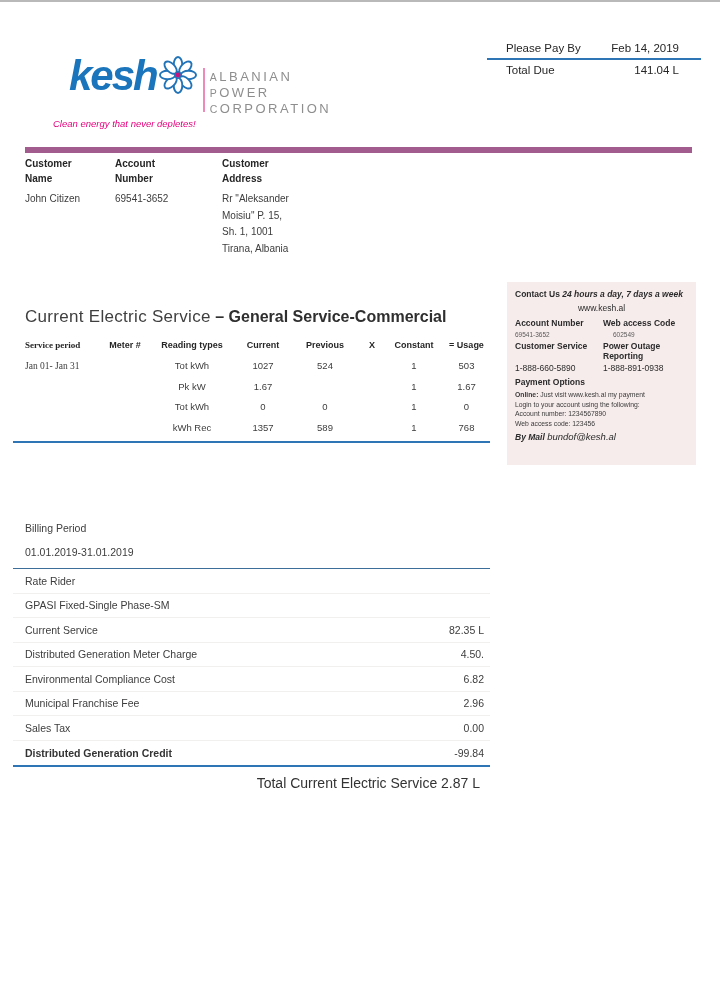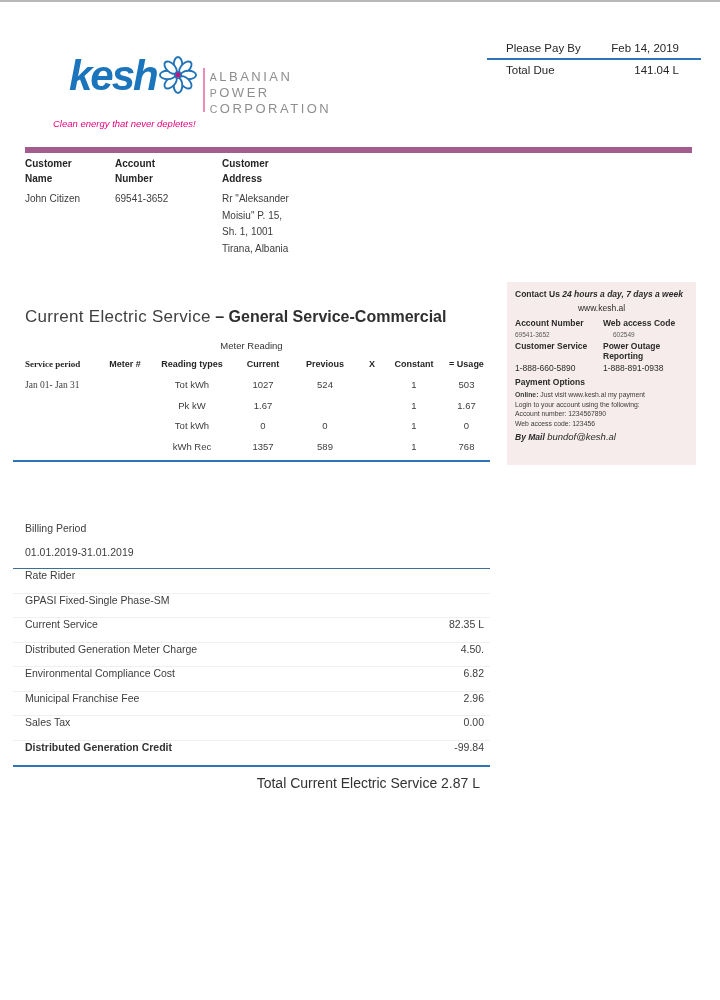--- a/index.html
+++ b/index.html
@@ -62,21 +62,21 @@
   .mt-grid .hcell { font-weight:bold; font-size:9px; color:#262626; text-align:center; padding-bottom:7px; }
   .mt-grid .cell { font-size:9.5px; text-align:center; height:20.5px; line-height:18px; }
   .mt-grid .c0 { text-align:left; padding-left:12px;font-family:Liberation Serif, serif; }
   .mt-bottom { border-top:2.5px solid #2e75b5; margin-top:2px; }
 
   
   #billing { position:absolute; left:13px; top:517px; width:477px; font-size:10.5px; color:#3d3d3d; }
   .bp-label { padding:3px 0 0 12px; }
   .bp-value { padding-left:12px; margin-top:12px; }
   .div-dark { border-top:1.5px solid #3c6e99; margin-top:10px; }
-  .bill-row { display:flex; align-items:flex-start; height:24.5px; padding-left:12px;
+  .bill-row { display:flex; align-items:center; height:24.5px; padding-left:12px;
     border-bottom:1px solid #f2efef; }
   .bill-row .amount { margin-left:auto; padding-right:6px; }
   .bill-row.no-line { border-bottom:none; }
   .bill-row.credit .lbl { font-weight:600; color:#333; }
   .div-blue { border-top:2px solid #2e75b5; }
   .total-line { text-align:right; padding-right:10px; margin-top:8px; font-size:14px; color:#333; }
 </style>
 </head>
 <body>
 
@@ -179,21 +179,20 @@
       <span class="val">bundof@kesh.al</span>
     </div>
   </div>
 
   <div id="service-title">
     <span class="title-main">Current Electric Service</span>
     <span class="title-sub">– General Service-Commercial</span>
   </div>
 
   <div id="meter-table">
-    <div class="mr-header">Meter Reading</div>
     <div class="mt-grid">
       <div class="hcell c0">Service period</div>
       <div class="hcell">Meter #</div>
       <div class="hcell">Reading types</div>
       <div class="hcell">Current</div>
       <div class="hcell">Previous</div>
       <div class="hcell">X</div>
       <div class="hcell">Constant</div>
       <div class="hcell">= Usage</div>
 

